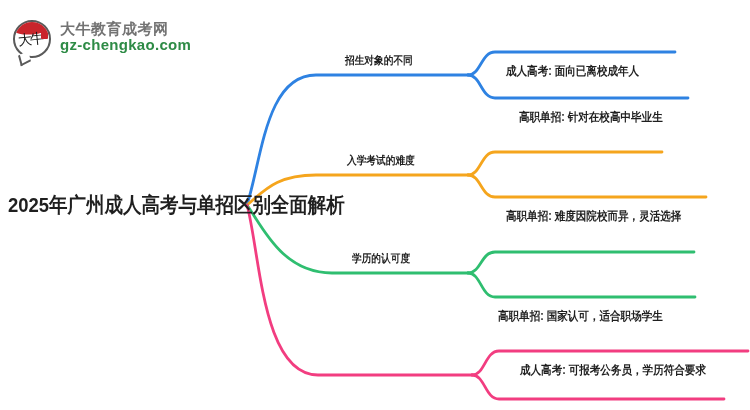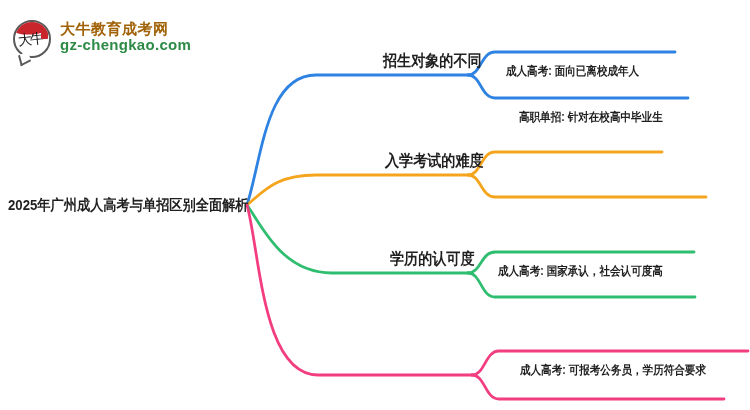--- a/index.html
+++ b/index.html
@@ -6,22 +6,22 @@
   .stage {
     position:relative; width:750px; height:410px; background:#fff;
     font-family:"Liberation Sans","DejaVu Sans",sans-serif; overflow:hidden;
   }
   .wires { position:absolute; left:0; top:0; width:750px; height:410px; }
   .wires path { fill:none; stroke-width:2.8; stroke-linecap:round; stroke-linejoin:round; }
 
   .zh { display:inline-block; transform:scaleX(0.88); transform-origin:left center;
         white-space:nowrap; font-weight:bold; }
 
-  .root-label  { position:absolute; left:8px;  top:196px; font-size:15px; line-height:18px; }
-  .branch-label{ position:absolute; font-size:16px; line-height:17px;margin-left:38px; }
+  .root-label  { position:absolute; left:8px;  top:196px; font-size:21px; line-height:18px; }
+  .branch-label{ position:absolute; font-size:11px; line-height:17px; }
   .leaf-label  { position:absolute; font-size:12px; line-height:17px;margin-top:32px; }
 
   
   .logo { position:absolute; left:12px; top:17px; display:flex; align-items:flex-start; }
   .bubble-wrap { position:relative; width:42px; height:44px; }
   .bubble { position:absolute; left:1px; top:3px; width:34px; height:34px; border-radius:50%;
             border:2px solid #5a5a5a; background:#fff; overflow:hidden; }
   .bubble-cap { position:absolute; left:-5px; top:-9px; width:50px; height:21px;
                 border-radius:0 0 55% 60%; transform:rotate(-10deg); }
   .bubble-zh { position:absolute; left:3px; top:9px; font-size:14px; letter-spacing:-2px;
@@ -61,21 +61,21 @@
   <div class="logo">
     <div class="bubble-wrap">
       <div class="bubble">
         <div class="bubble-cap" style="background: rgb(201, 37, 44);"></div>
         <span class="bubble-zh">大牛</span>
         <div class="bubble-seal" style="background: rgb(201, 37, 44);"></div>
       </div>
       <div class="bubble-tail"></div>
     </div>
     <div class="logo-text">
-      <div class="logo-title" style="color: #a16207;">大牛教育成考网</div>
+      <div class="logo-title" style="color: #737373;">大牛教育成考网</div>
       <div class="logo-domain" style="color: rgb(46, 139, 70);">gz-chengkao.com</div>
     </div>
   </div>
 
   <div class="root-label">
     <span class="zh" style="color: rgb(31, 31, 31);">2025年广州成人高考与单招区别全面解析</span>
   </div>
 
   <div class="branch-label" style="left:345px; top:52px;">
     <span class="zh" style="color: rgb(31, 31, 31);">招生对象的不同</span>
@@ -86,20 +86,23 @@
   <div class="branch-label" style="left:347px; top:152px;">
     <span class="zh" style="color: rgb(31, 31, 31);">入学考试的难度</span>
   </div>
 
   <div class="leaf-label" style="left:506px; top:31px;">
     <span class="zh" style="color: rgb(31, 31, 31);">成人高考: 面向已离校成年人</span>
   </div>
   <div class="leaf-label" style="left:519px; top:77px;">
     <span class="zh" style="color: rgb(31, 31, 31);">高职单招: 针对在校高中毕业生</span>
   </div>
-  <div class="leaf-label" style="left:498px; top:231px;">
-    <span class="zh" style="color: rgb(31, 31, 31);">成人高考: 国家承认，社会认可度高</span>
+  <div class="leaf-label" style="left:506px; top:176px;">
+    <span class="zh" style="color: rgb(31, 31, 31);">高职单招: 难度因院校而异，灵活选择</span>
+  </div>
+  <div class="leaf-label" style="left:498px; top:276px;">
+    <span class="zh" style="color: rgb(31, 31, 31);">高职单招: 国家认可，适合职场学生</span>
   </div>
   <div class="leaf-label" style="left:520px; top:330px;">
     <span class="zh" style="color: rgb(31, 31, 31);">成人高考: 可报考公务员，学历符合要求</span>
   </div>
 
 </div>
 
 </body></html>

